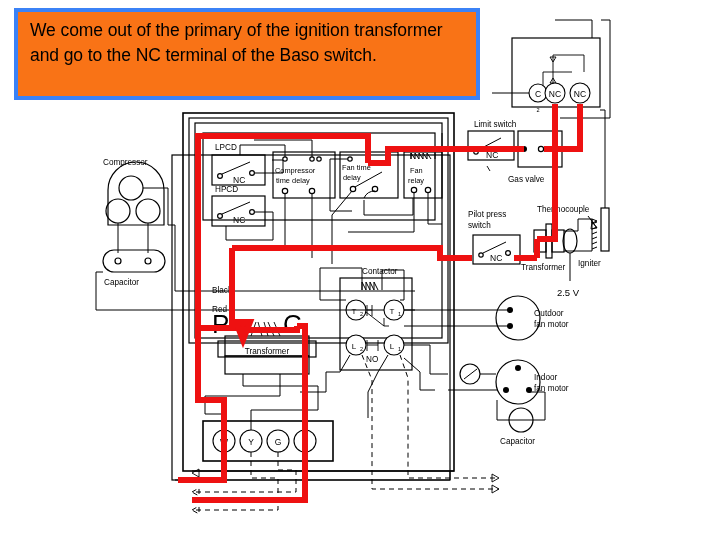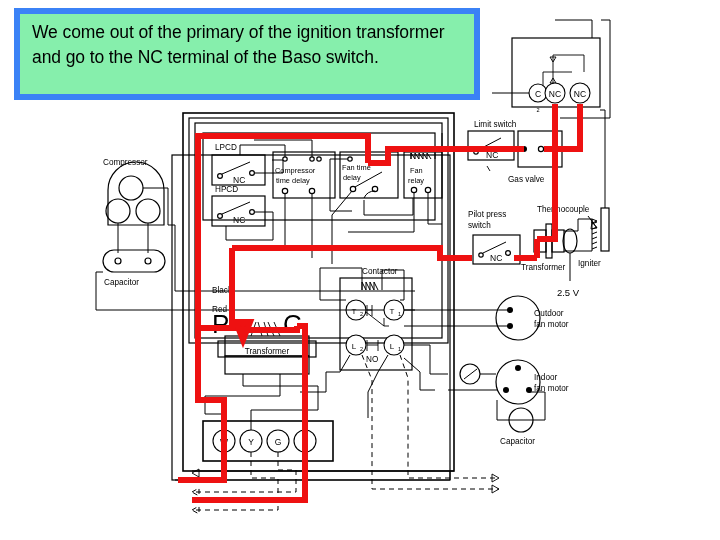--- a/index.html
+++ b/index.html
@@ -2,21 +2,21 @@
 <html><head>
 <meta charset="utf-8">
 <style>
   html,body{margin:0;padding:0;background:#ffffff;}
   body{width:720px;height:540px;position:relative;overflow:hidden;
        font-family:"Liberation Sans",sans-serif;}
   #stage{position:absolute;left:0;top:0;width:720px;height:540px;background:#fff;}
   #diagram{position:absolute;left:0;top:0;width:720px;height:540px;}
   #caption{
     position:absolute;left:14px;top:8px;width:466px;height:92px;
-    background:#86efac;border:6px solid #3b82f6;box-sizing:border-box;
+    background:#f97316;border:4px solid #3b82f6;box-sizing:border-box;
     padding:6px 10px 12px 12px;z-index:5;
   }
   #caption p{
     margin:0;font-family:"Liberation Sans",sans-serif;
     font-size:17.5px;line-height:25px;color:#000;letter-spacing:-0.1px;
   }
   svg text{font-family:"Liberation Sans",sans-serif;fill:#000;}
   .lbl{font-size:8.2px;}
   .lbl-sm{font-size:7.4px;}
   .lbl-nc{font-size:8.5px;}

